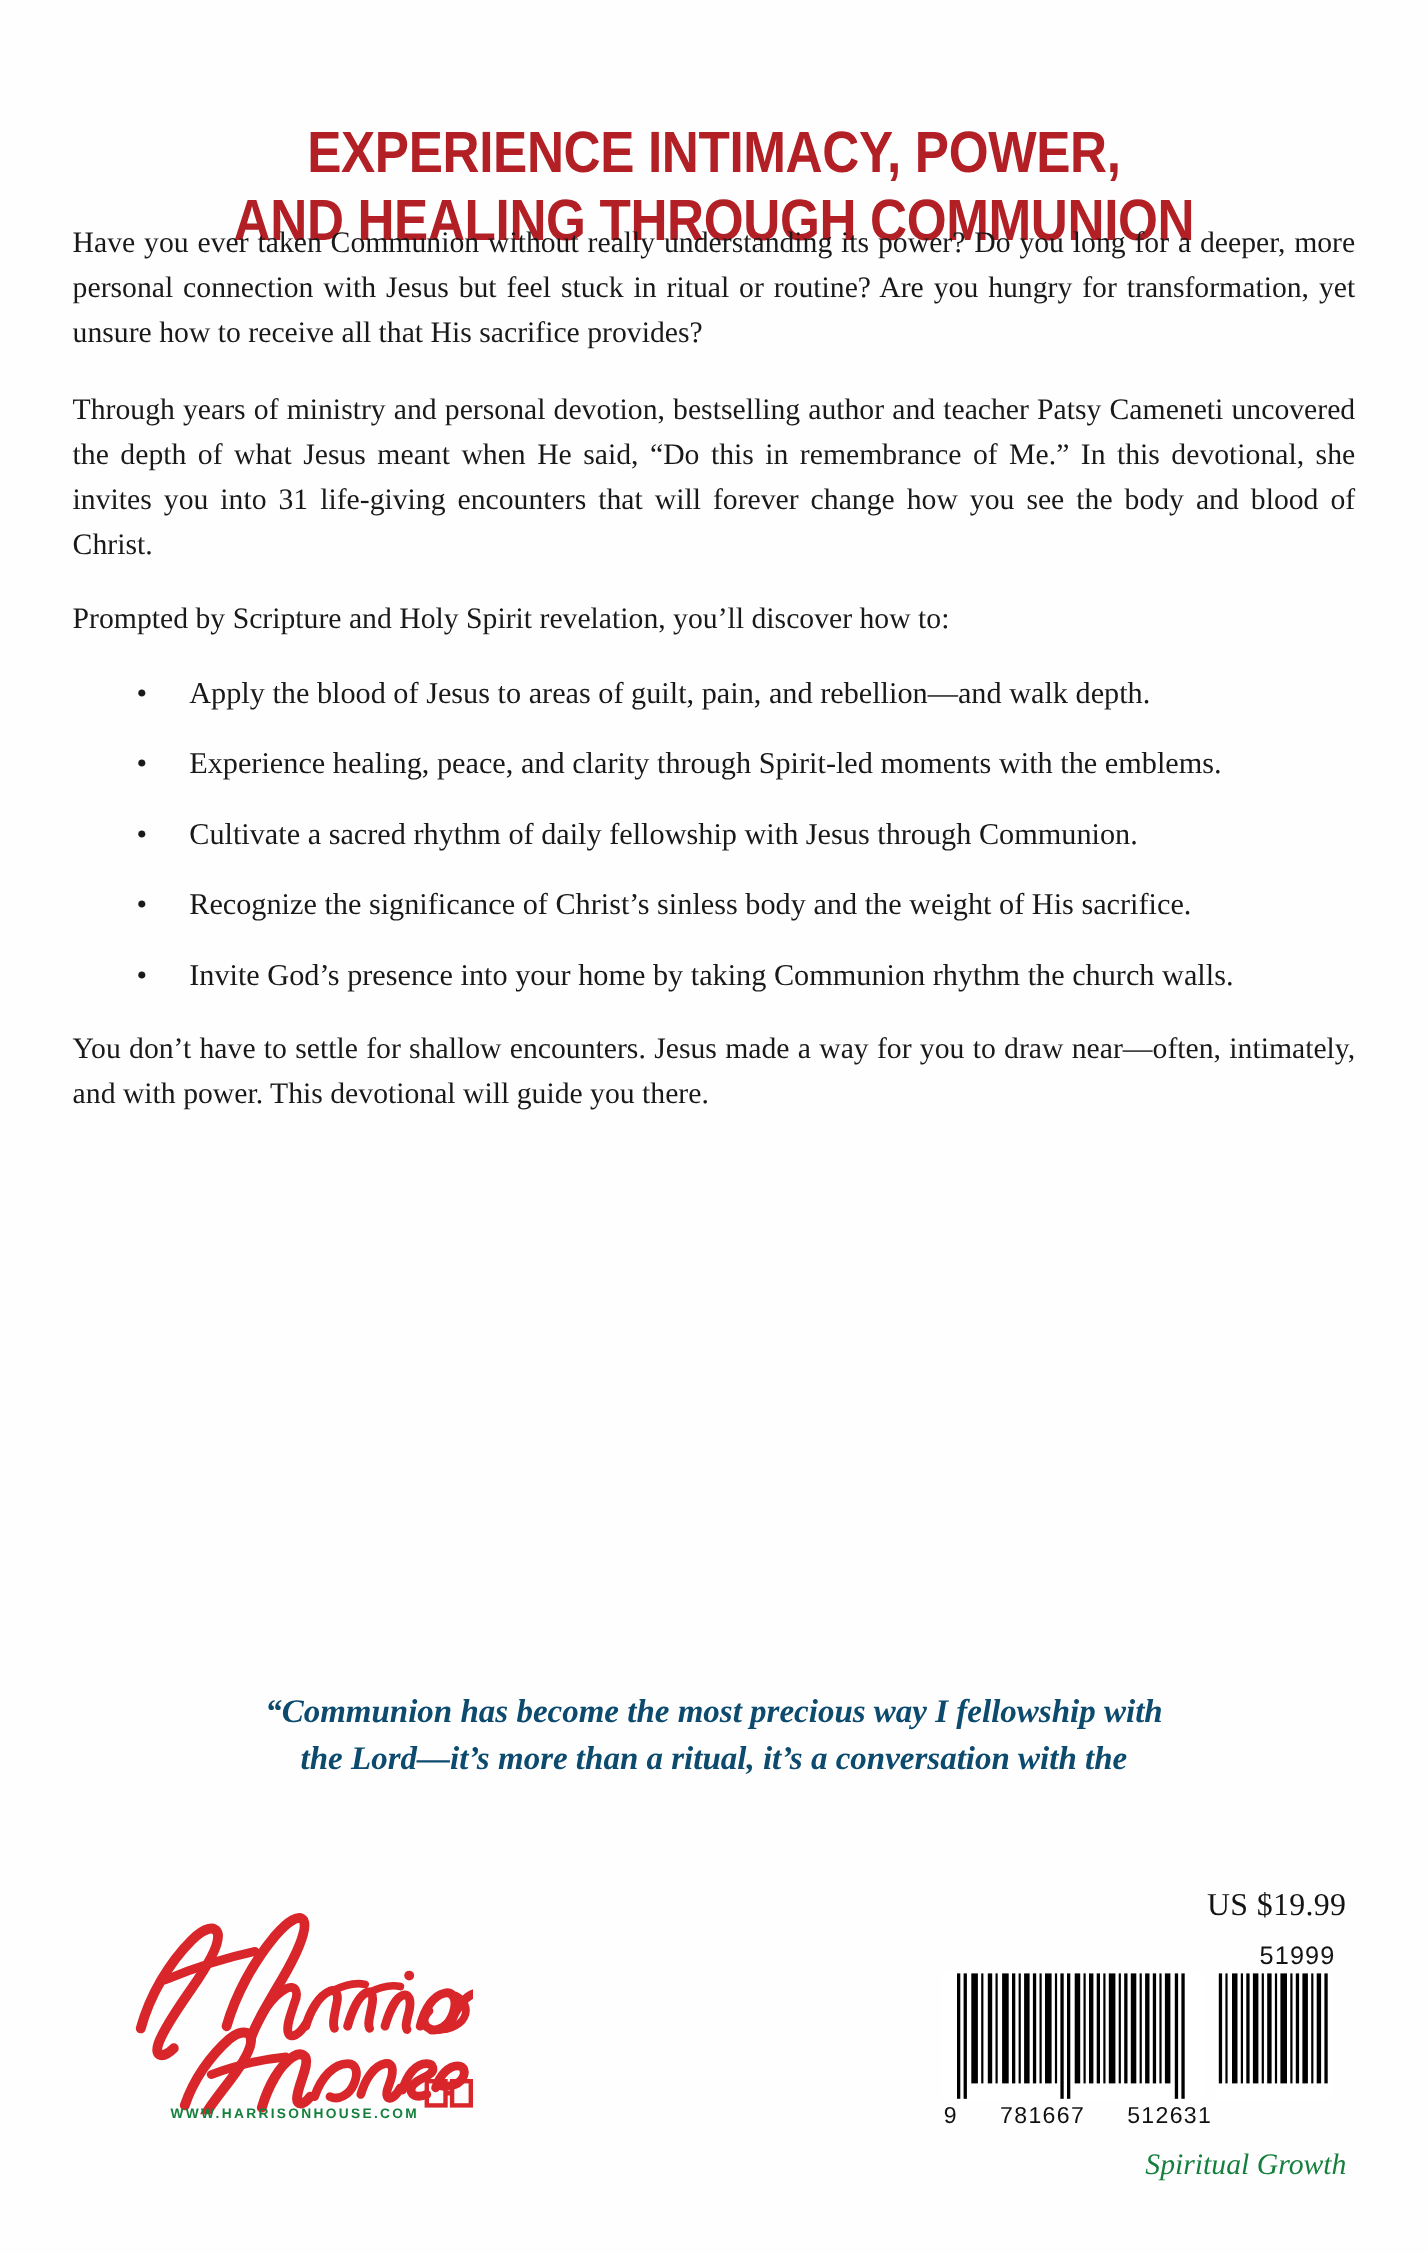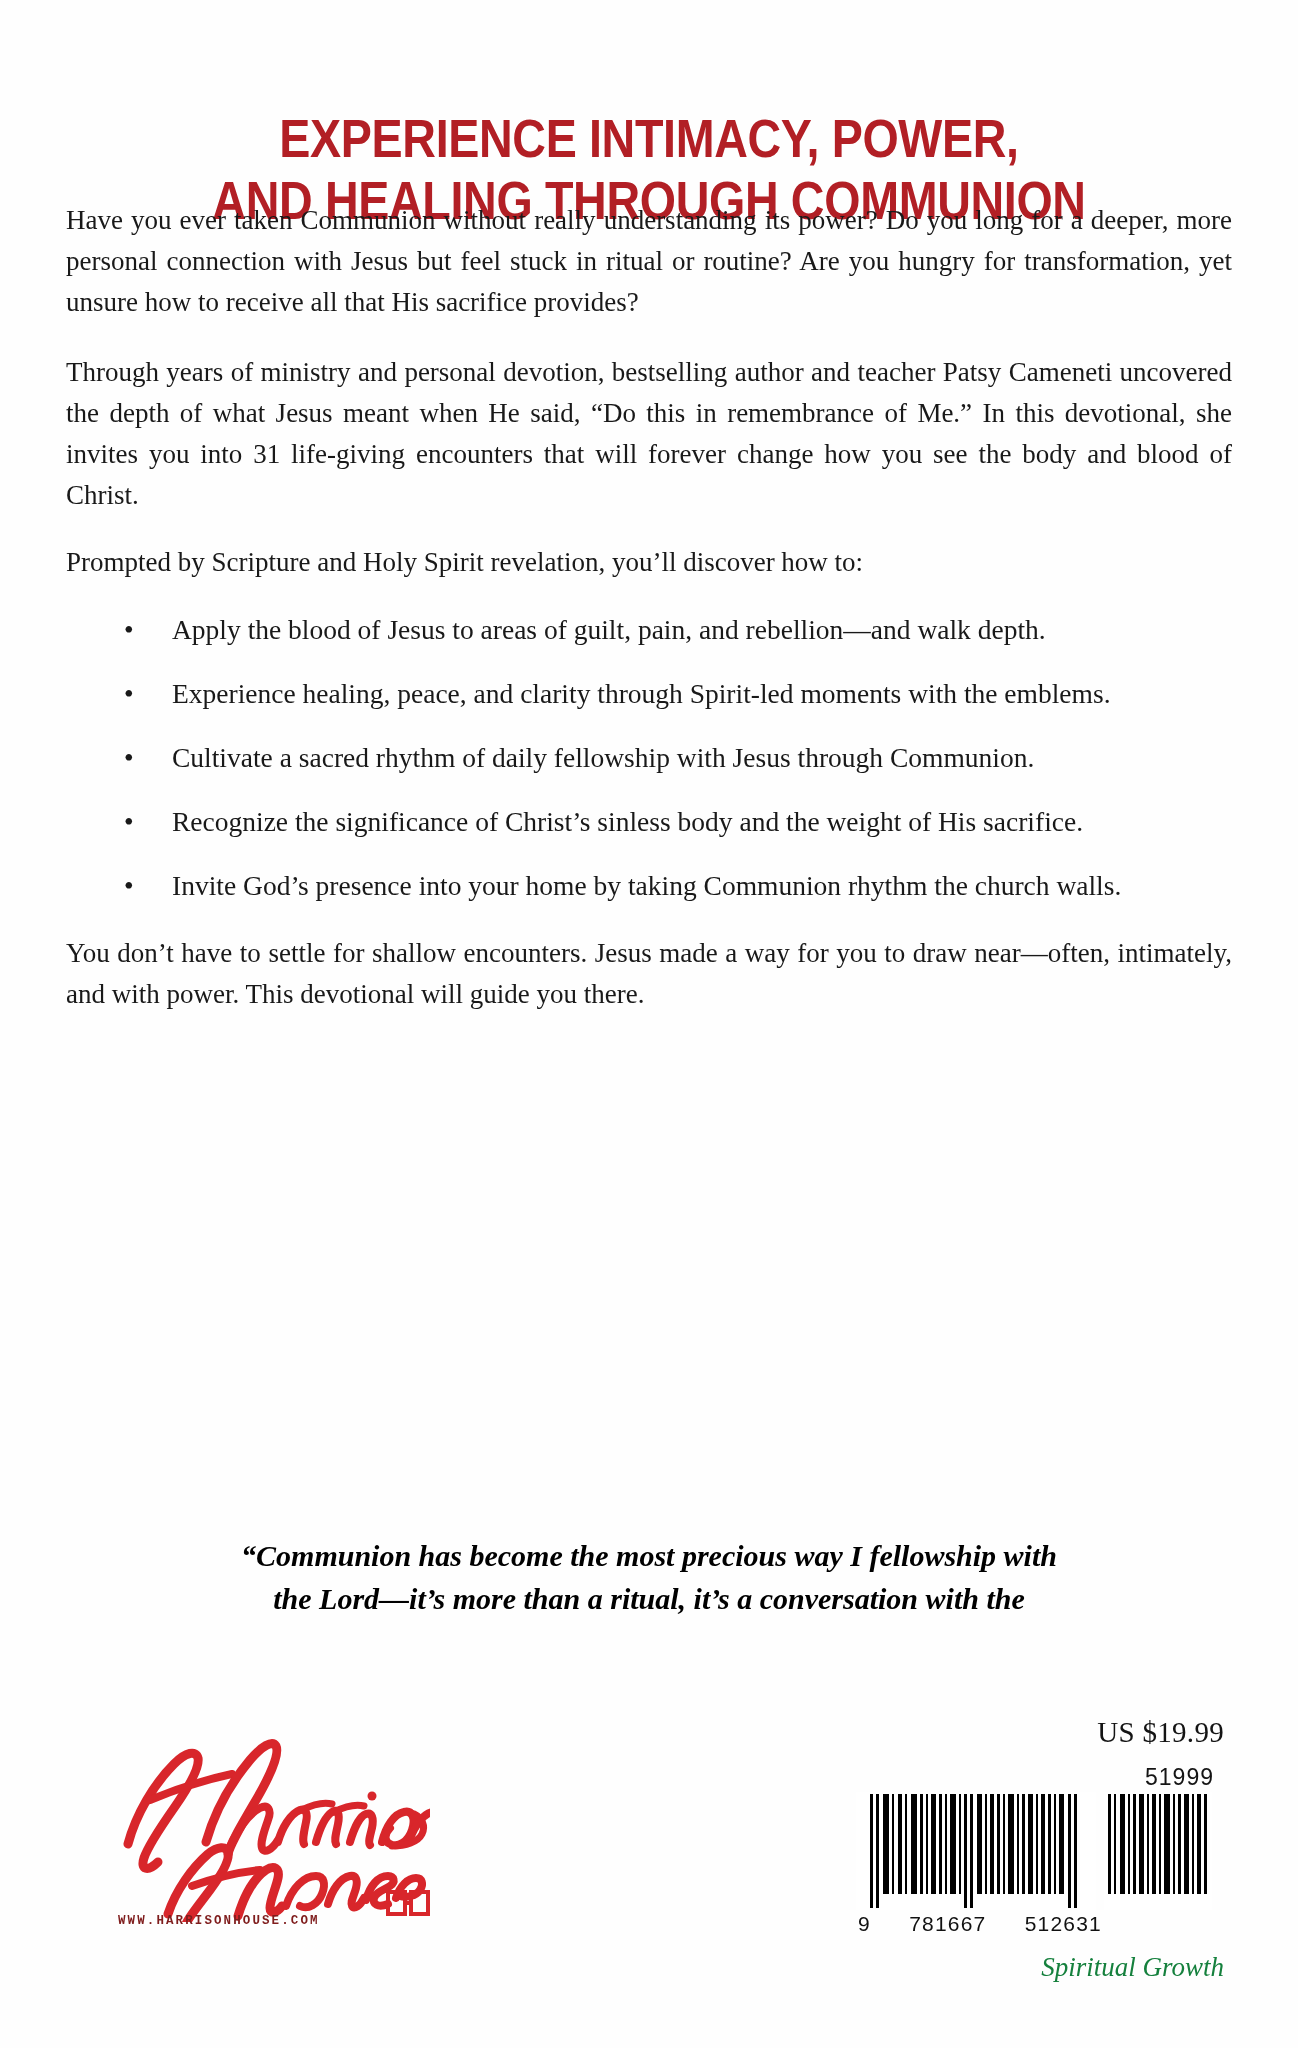--- a/index.html
+++ b/index.html
@@ -84,21 +84,21 @@
     color: #191919;
   }
 
   
   .pullquote {
     position: absolute;
     left: 78px;
     right: 78px;
     top: 1505px;
     text-align: center;
-    color: #000000;
+    color: #0c4a6e;
     font-family: "Liberation Serif", "DejaVu Serif", serif;
     font-weight: 700;
     font-style: italic;
     font-size: 30px;
     line-height: 1.42;
   }
   .pullquote .pq-line { display: block; }
   .pullquote .attribution {
     font-style: normal;
     font-weight: 700;
@@ -111,22 +111,23 @@
     top: 1692px;
     width: 320px;
     height: 300px;
   }
   .logo-svg { display: block; }
   .logo-url {
     position: absolute;
     left: 8px;
     top: 222px;
     width: 300px;
-    color: #7f1d1d;
-    font-family: Liberation Mono, monospace;
+    text-align: center;
+    color: #15803d;
+    font-family: Liberation Sans, sans-serif;
     font-weight: 700;
     font-size: 12.5px;
     letter-spacing: 2.1px;
   }
 
   
   .price {
     position: absolute;
     right: 74px;
     top: 1716px;

